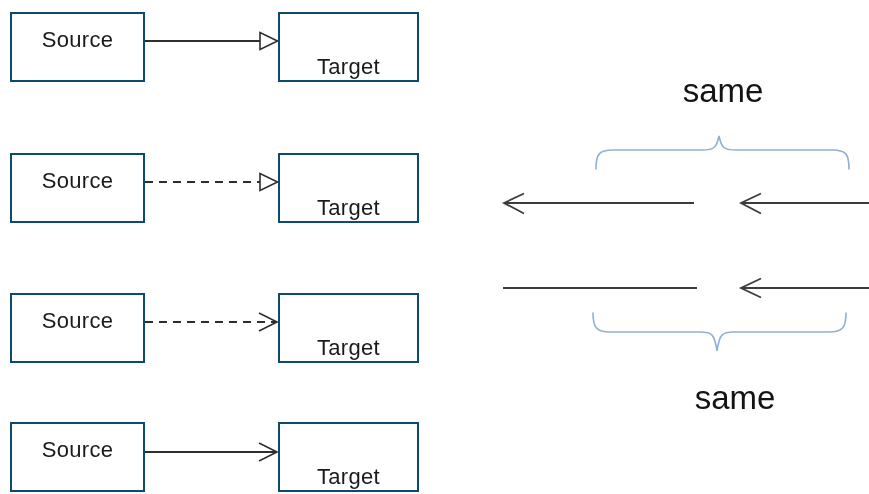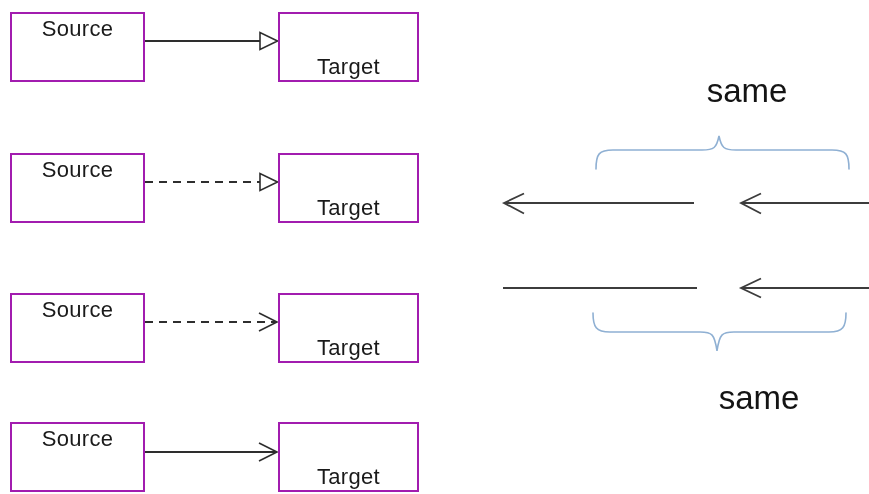--- a/index.html
+++ b/index.html
@@ -9,25 +9,25 @@
     background:#ffffff;
     font-family:"Liberation Sans", sans-serif;
     overflow:hidden;
   }
   .overlay{
     position:absolute;left:0;top:0;width:869px;height:494px;
   }
   .uml-box{
     position:absolute;
     width:135px;height:70px;
-    border:2px solid #a21caf;
+    border:2px solid #0c4a6e;
     background:#ffffff;
     box-sizing:border-box;
     display:flex;justify-content:center;align-items:flex-start;
-    padding-top:2px;
+    padding-top:13px;
   }
   .uml-box.target{width:141px;align-items:flex-end;}
   .uml-box span{
     font-size:22px;
     letter-spacing:0.3px;
     color:#1a1a1a;
     white-space:nowrap;
   }
   .pos-s1{left:10px;top:12px;}
   .pos-t1{left:278px;top:12px;}
@@ -37,21 +37,20 @@
   .pos-t3{left:278px;top:293px;}
   .pos-s4{left:10px;top:422px;}
   .pos-t4{left:278px;top:422px;}
   .same-label{
     position:absolute;
     transform:translateX(-50%);
     font-size:33px;
     line-height:1;
     color:#141414;
     white-space:nowrap;
-    margin-left:24px;
   }
   .same-top{left:723px;top:74px;}
   .same-bottom{left:735px;top:381px;}
 </style>
 </head>
 <body>
 
 <div class="canvas">
 
   <svg class="overlay" viewBox="0 0 869 494">

